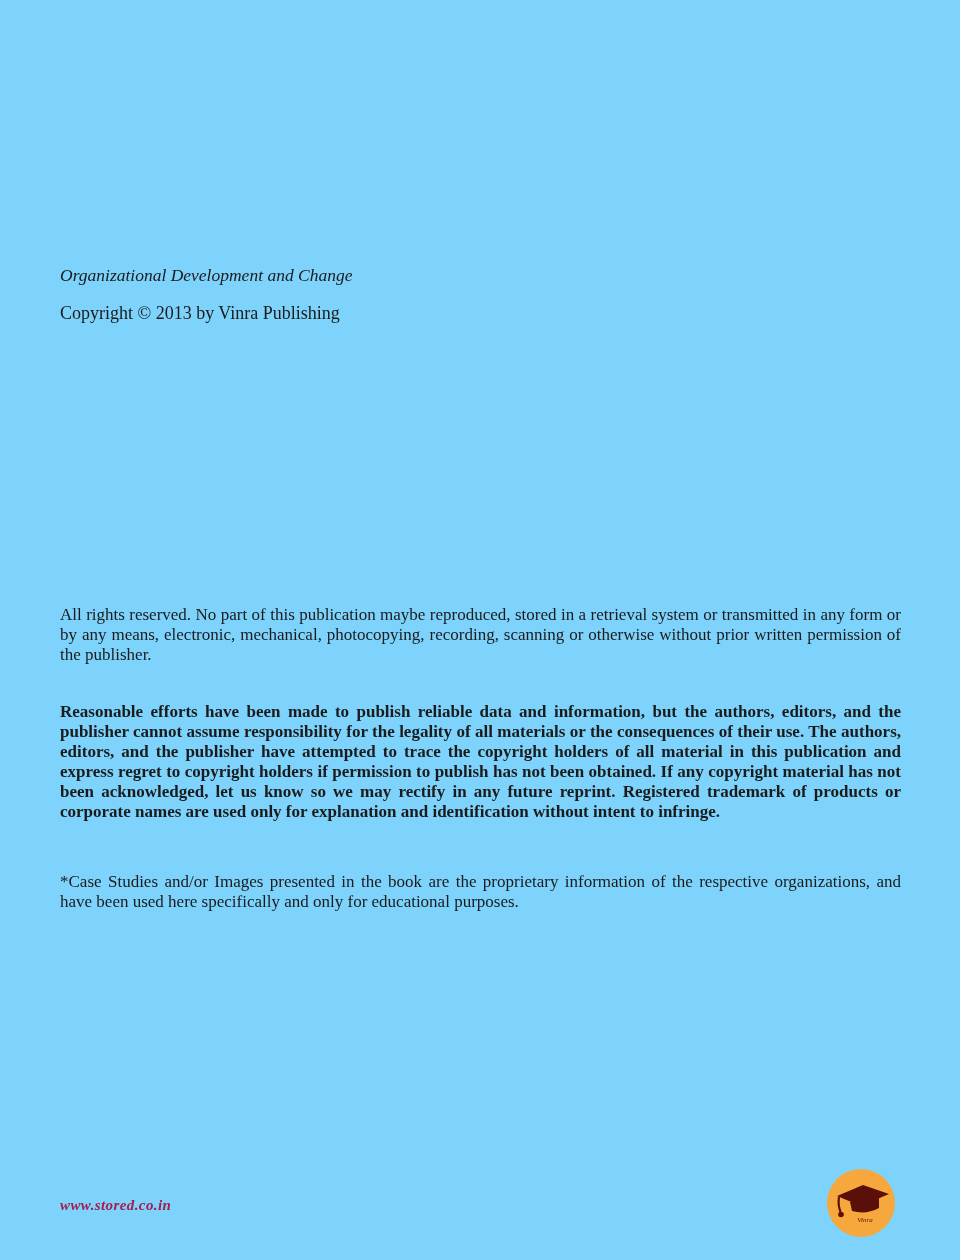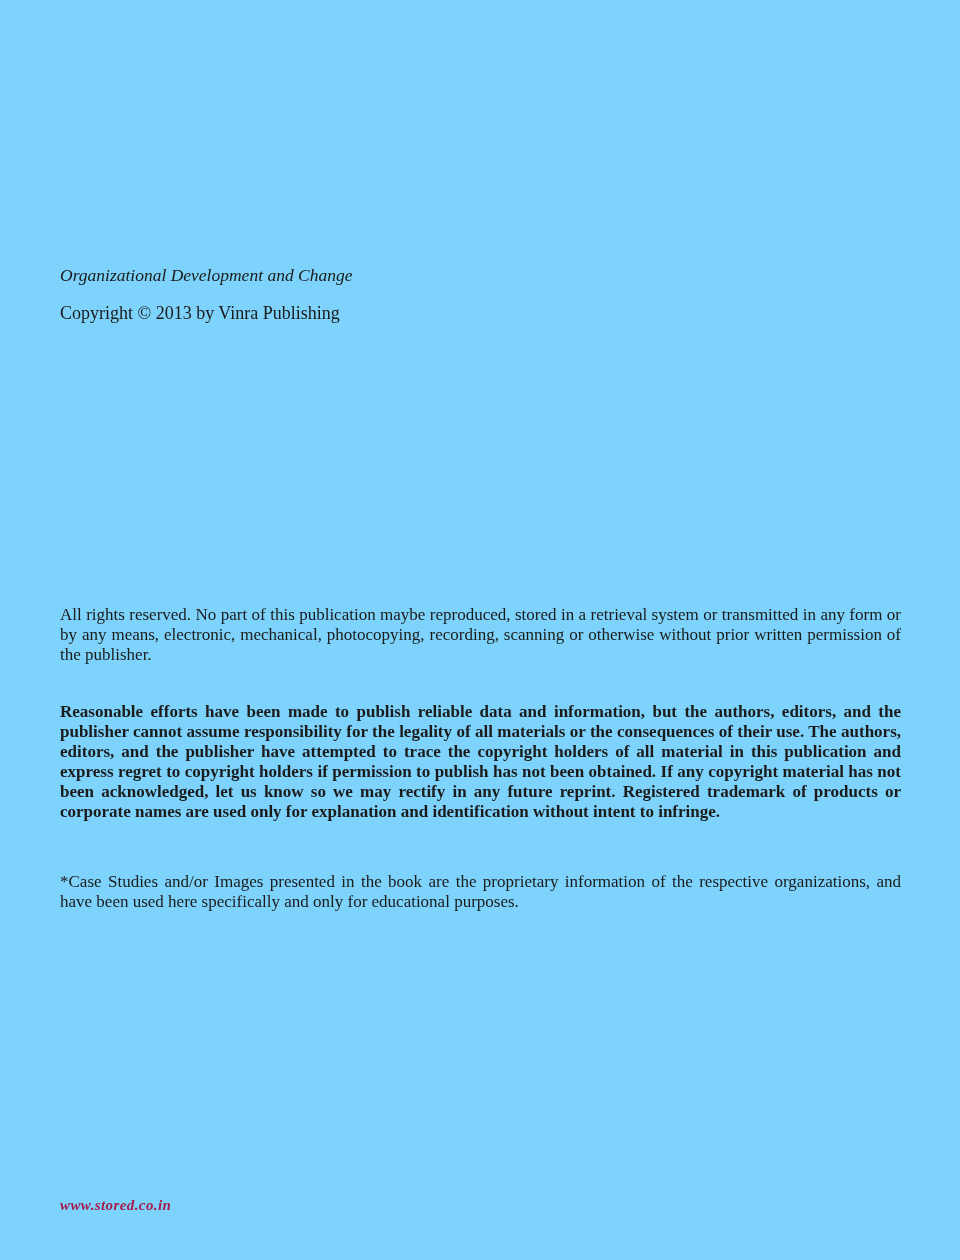--- a/index.html
+++ b/index.html
@@ -79,14 +79,29 @@
   </div>
 
   <p class="para para-rights">All rights reserved. No part of this publication maybe reproduced, stored in a retrieval system or transmitted in any form or by any means, electronic, mechanical, photocopying, recording, scanning or otherwise without prior written permission of the publisher.</p>
 
   <p class="para para-disclaimer">Reasonable efforts have been made to publish reliable data and information, but the authors, editors, and the publisher cannot assume responsibility for the legality of all materials or the consequences of their use. The authors, editors, and the publisher have attempted to trace the copyright holders of all material in this publication and express regret to copyright holders if permission to publish has not been obtained. If any copyright material has not been acknowledged, let us know so we may rectify in any future reprint. Registered trademark of products or corporate names are used only for explanation and identification without intent to infringe.</p>
 
   <p class="para para-case">*Case Studies and/or Images presented in the book are the proprietary information of the respective organizations, and have been used here specifically and only for educational purposes.</p>
 
   <div class="footer-url">www.stored.co.in</div>
 
+  <div class="logo">
+    <svg width="70" height="70" viewBox="0 0 70 70">
+      <circle cx="35" cy="35" r="34" fill="var(--logo-circle)"></circle>
+
+      <polygon points="11,28 37,17 63,26 35,38" fill="var(--logo-glyph)"></polygon>
+
+      <path d="M24,34 L53,30 L53,40 Q40,47 26,43 Z" fill="var(--logo-glyph)"></path>
+
+      <path d="M13,29 C12,35 13,40 14.5,44" fill="none" stroke="var(--logo-glyph)" stroke-width="2.2"></path>
+
+      <circle cx="15" cy="46.5" r="2.8" fill="var(--logo-glyph)"></circle>
+
+      <text x="39" y="54" text-anchor="middle" font-family="Liberation Serif, serif" font-style="italic" font-size="7" fill="var(--logo-glyph)">Vinra</text>
+    </svg>
+  </div>
 
 </div>
 
 </body></html>

